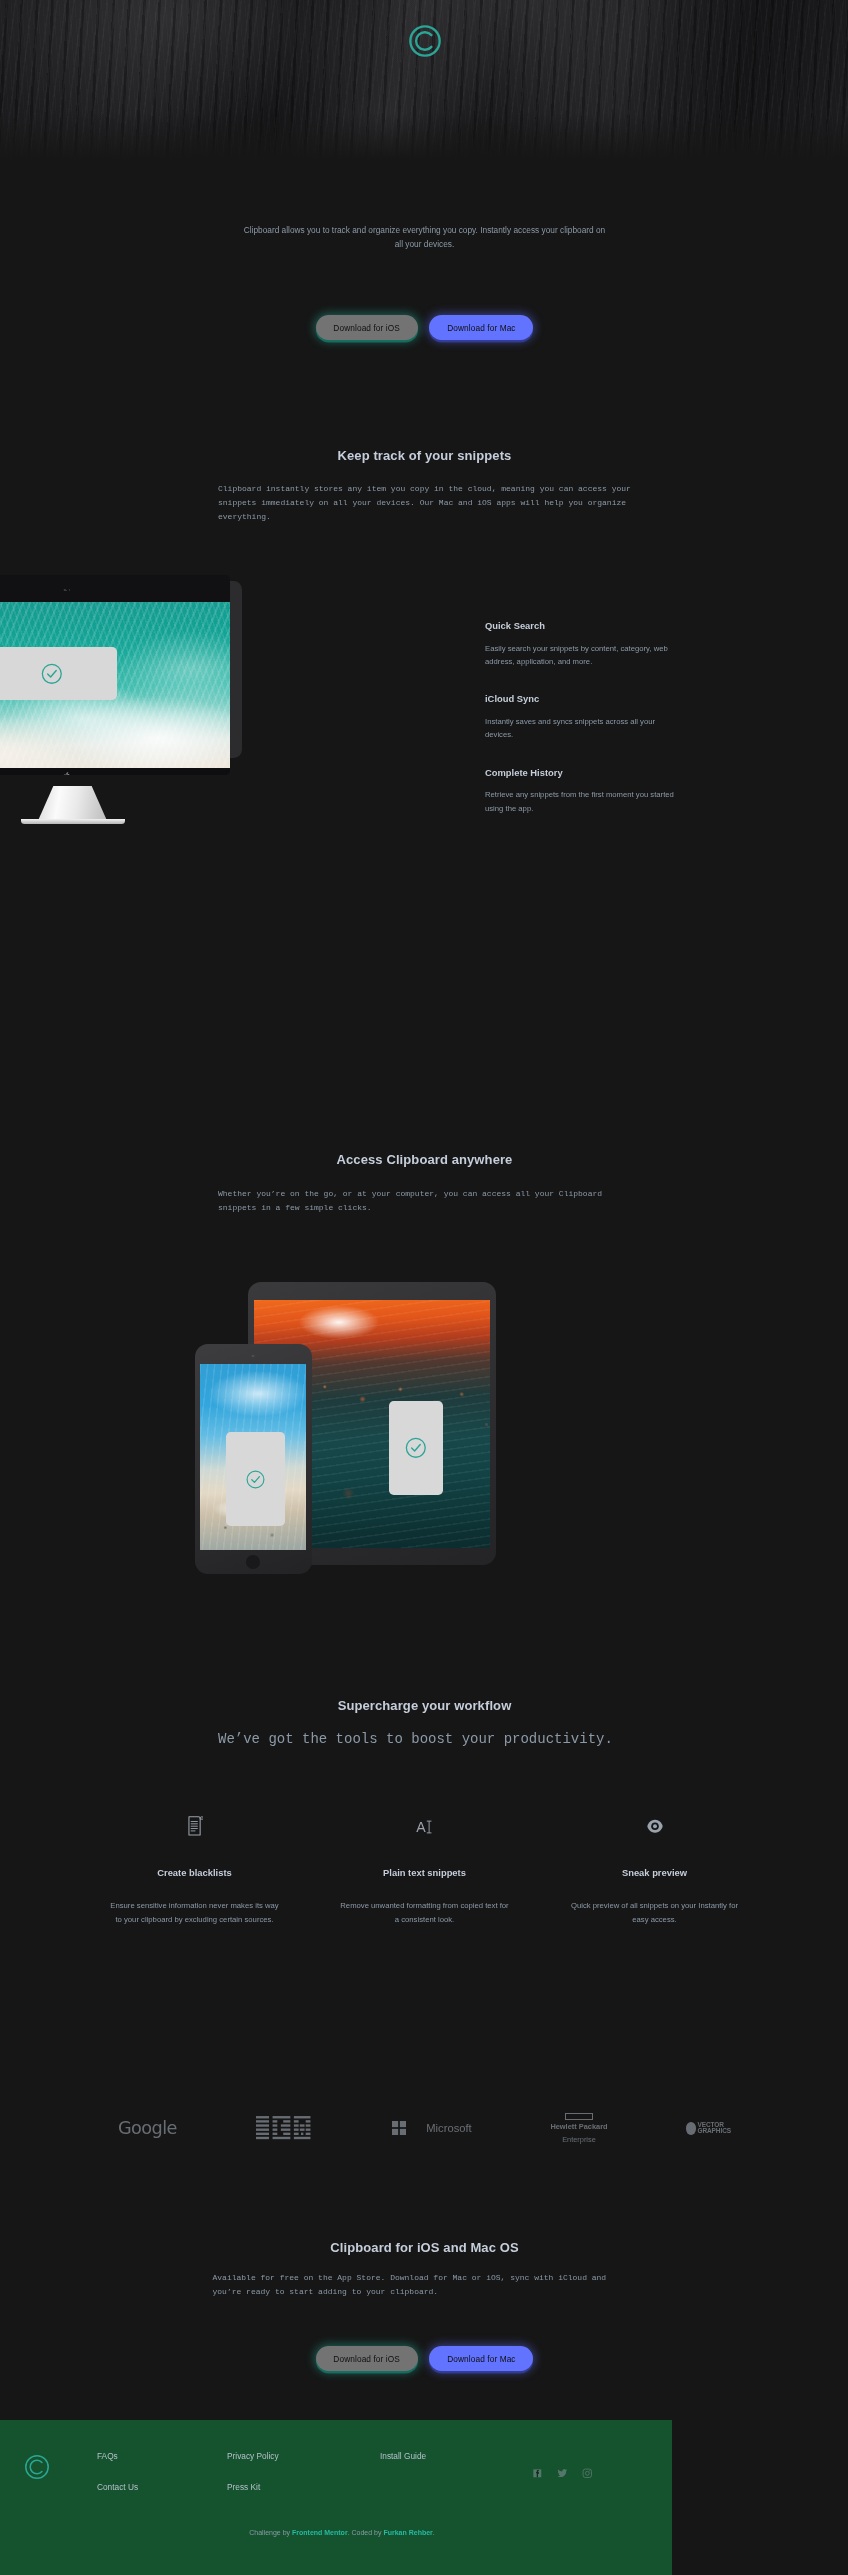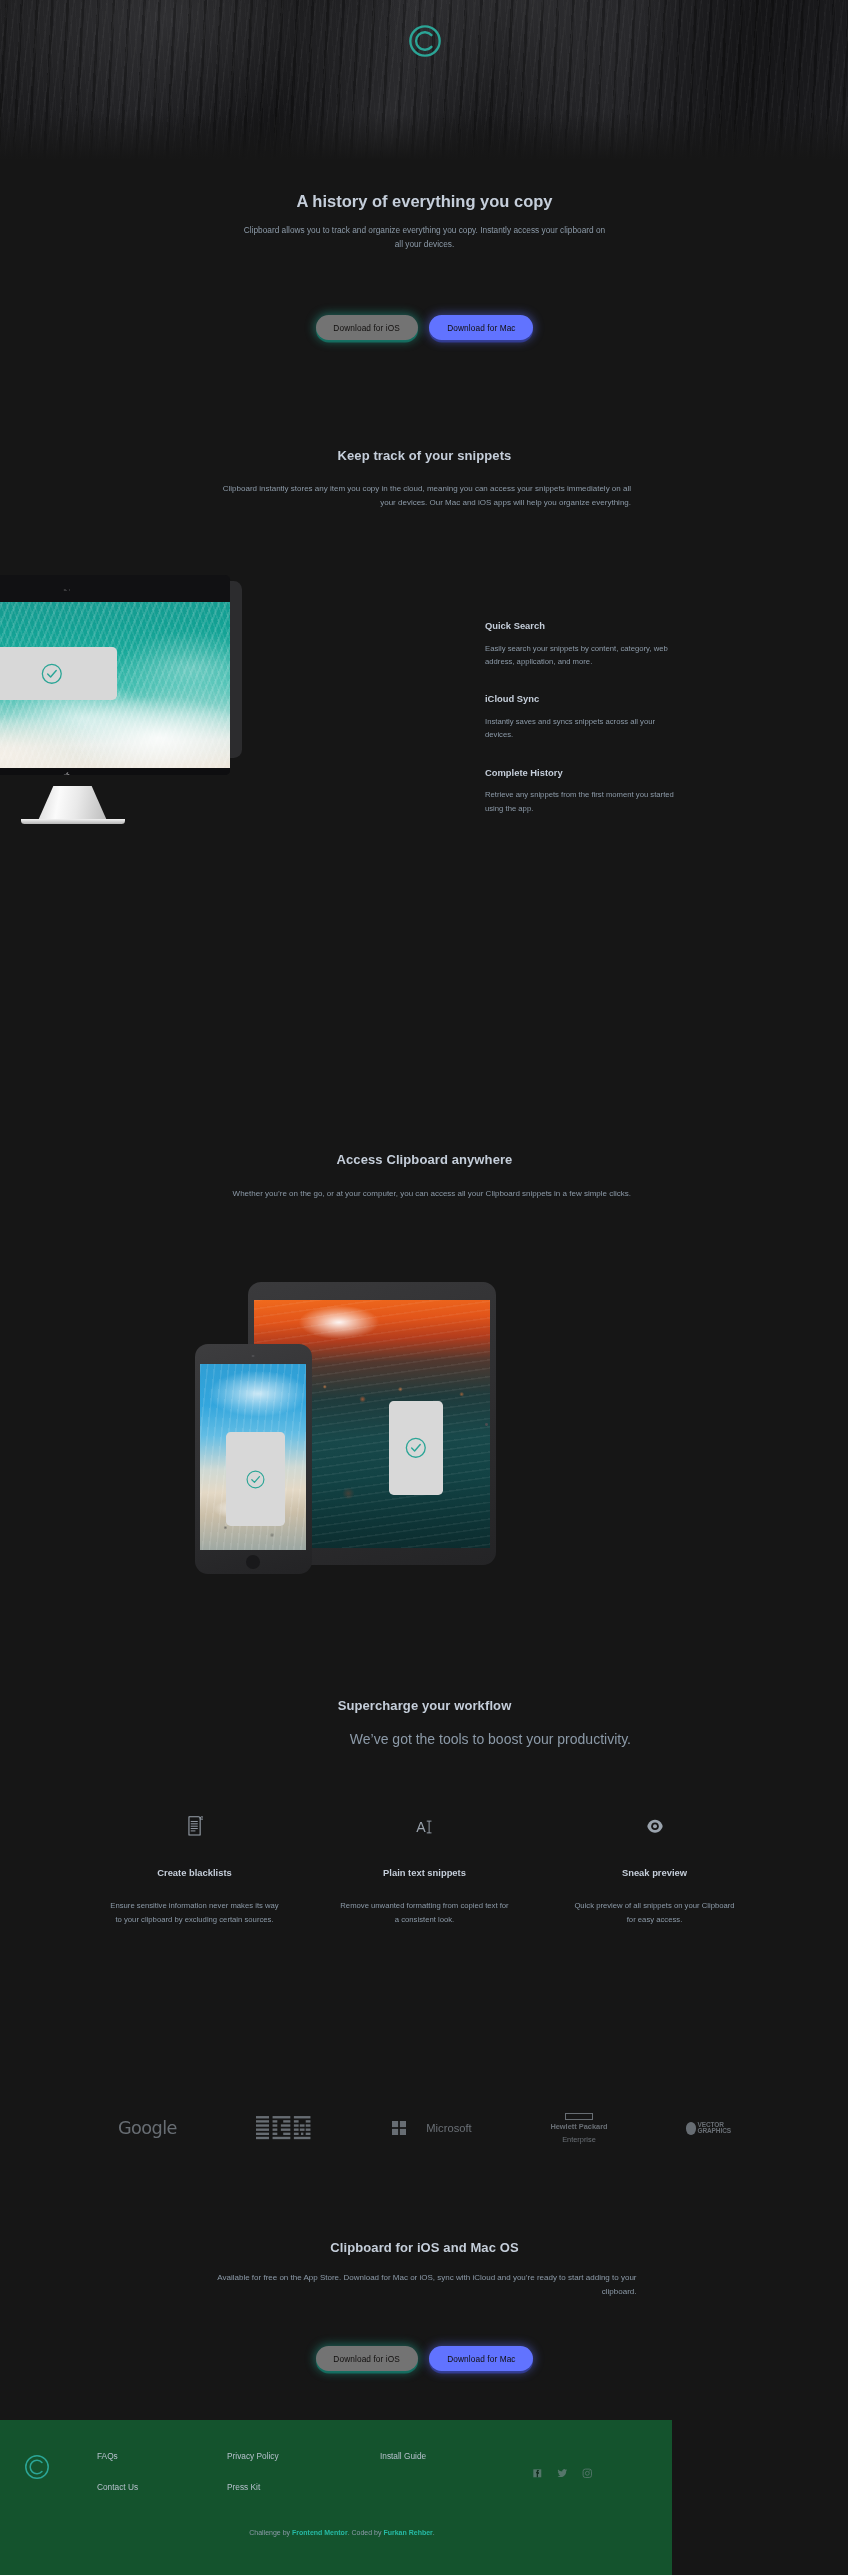--- a/index.html
+++ b/index.html
@@ -52,24 +52,25 @@
   }
 
   
   .sec-title {
     text-align: center;
     color: #C5CEDA;
     font-weight: 600;
     letter-spacing: 0.1px;
   }
   .sec-sub {
-    text-align: right;
+    text-align: left;
     color: #8C9AA8;
     line-height: 1.75;
     margin: 0 auto;
+    font-family: Liberation Mono, monospace;
   }
 
   
   .hero-heading {
     position: absolute; left: 0; right: 0; top: 192px;
     font-size: 16.5px;
     text-align: center;
     color: #C5CEDA;
     font-weight: 600;
   }
@@ -346,21 +347,20 @@
 
 <div class="page">
 
   <div class="hero">
     <svg class="hero-logo" viewBox="0 0 58 58">
       <circle cx="29" cy="29" r="25" fill="none" stroke="#2BA596" stroke-width="4"></circle>
       <path d="M40 19 A15 15 0 1 0 40 39" fill="none" stroke="#2BA596" stroke-width="4" stroke-linecap="round"></path>
     </svg>
   </div>
 
-  <h1 class="hero-heading">A history of everything you copy</h1>
   <p class="hero-sub">Clipboard allows you to track and organize everything you copy. Instantly access your clipboard on all your devices.</p>
 
   <div class="hero-buttons">
     <div class="btn-row">
       <button class="btn btn-ios">Download for iOS</button>
       <button class="btn btn-mac">Download for Mac</button>
     </div>
   </div>
 
   <h2 class="sec-title snip-title">Keep track of your snippets</h2>
@@ -465,21 +465,21 @@
 
     <div class="work-card">
       <div class="work-icon">
         <svg width="20" height="16.5" viewBox="0 0 34 28">
           <path d="M17 3 C25 3 30 11 30 14 C30 17 25 25 17 25 C9 25 4 17 4 14 C4 11 9 3 17 3 z" fill="#9aa3ad"></path>
           <circle cx="17" cy="14" r="6.5" fill="#161616"></circle>
           <circle cx="17" cy="14" r="3.4" fill="#9aa3ad"></circle>
         </svg>
       </div>
       <div class="work-h">Sneak preview</div>
-      <div class="work-p">Quick preview of all snippets on your Clipboard for easy access.</div>
+      <div class="work-p">Quick preview of all snippets on your Instantly for easy access.</div>
     </div>
   </div>
 
   <div class="logos">
     <div class="logo-item">
       <span class="logo-google">Google</span>
     </div>
 
     <div class="logo-item logo-ibm">
       <svg width="58" height="25" viewBox="0 0 98 42">

